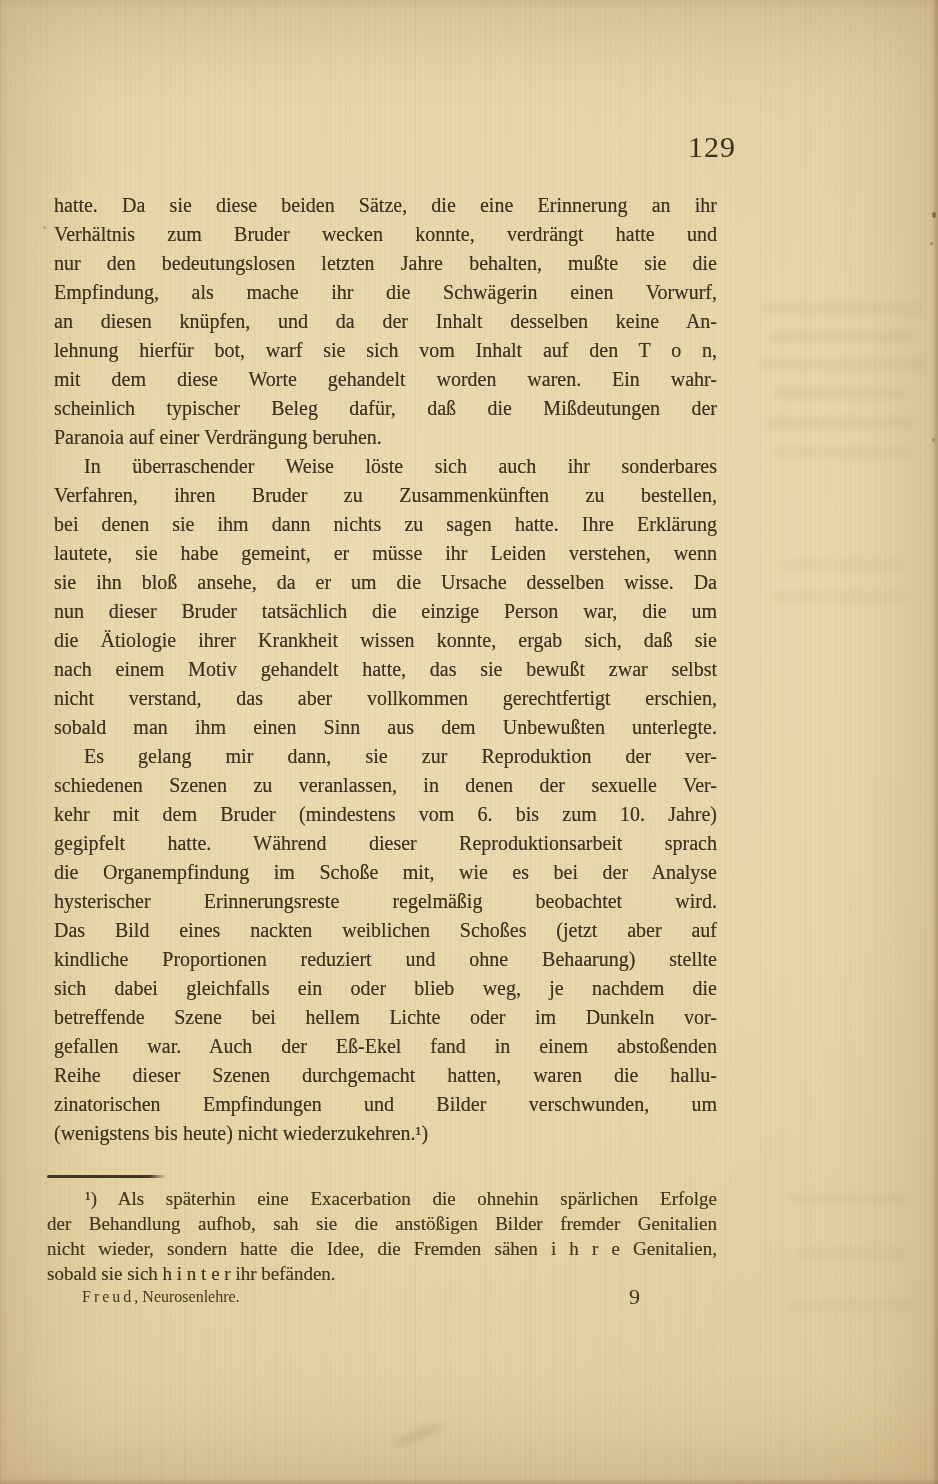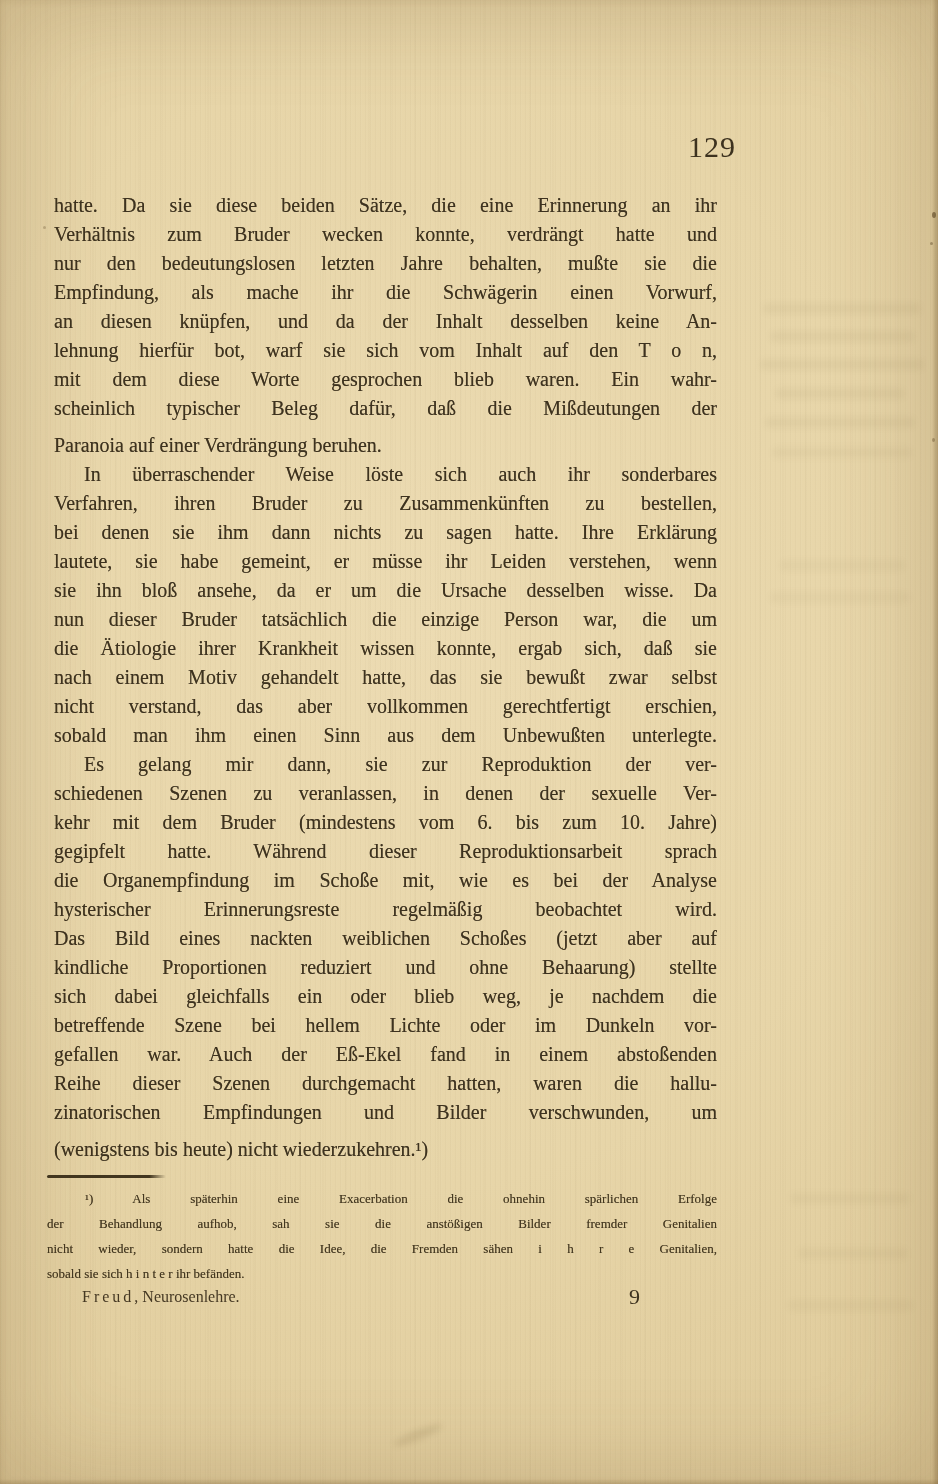--- a/index.html
+++ b/index.html
@@ -39,31 +39,31 @@
     font-size:30px; letter-spacing:1px; text-align:right;
   }
 
   .textblock{
     position:absolute; top:191px; left:54px; width:663px;
     font-size:20px; line-height:29px;
     text-shadow:0 0 0.5px rgba(61,50,31,0.55);
   }
   .textblock>div{ height:29px; text-align:justify; text-align-last:justify; text-justify:inter-word; white-space:normal;}
   .textblock>div.indent{ text-indent:30px; }
-  .textblock>div.ragged{ text-align:left; text-align-last:left;margin-top:8px; }
+  .textblock>div.ragged{ text-align:left; text-align-last:left; }
 
   .fnrule{
     position:absolute; top:1175px; left:47px; width:119px; height:3px;
     background:linear-gradient(90deg, #42361f 0%, #42361f 86%, rgba(66,54,31,0) 100%);
     border-radius:2px;
   }
 
   .fnblock{
     position:absolute; top:1186px; left:47px; width:670px;
-    font-size:13px; line-height:25px; color:#42361f;
+    font-size:19px; line-height:25px; color:#42361f;
     text-shadow:0 0 0.4px rgba(66,54,31,0.5);
   }
   .fnblock>div{ height:25px; text-align:justify; text-align-last:justify; text-justify:inter-word; }
   .fnblock>div.indent{ text-indent:38px; }
   .fnblock>div.ragged{ text-align:right; text-align-last:left; }
 
   .footer-left{
     position:absolute; top:1288px; left:66px;
     font-size:16px; color:#453823;
   }
@@ -124,21 +124,21 @@
 
   <div class="pagenum">129</div>
 
   <div class="textblock">
       <div>hatte. Da sie diese beiden Sätze, die eine Erinnerung an ihr</div>
       <div>Verhältnis zum Bruder wecken konnte, verdrängt hatte und</div>
       <div>nur den bedeutungslosen letzten Jahre behalten, mußte sie die</div>
       <div>Empfindung, als mache ihr die Schwägerin einen Vorwurf,</div>
       <div>an diesen knüpfen, und da der Inhalt desselben keine An-</div>
       <div>lehnung hierfür bot, warf sie sich vom Inhalt auf den T o n,</div>
-      <div>mit dem diese Worte gesprochen blieb waren. Ein wahr-</div>
+      <div>mit dem diese Worte gehandelt worden waren. Ein wahr-</div>
       <div>scheinlich typischer Beleg dafür, daß die Mißdeutungen der</div>
       <div class="ragged">Paranoia auf einer Verdrängung beruhen.</div>
       <div class="indent">In überraschender Weise löste sich auch ihr sonderbares</div>
       <div>Verfahren, ihren Bruder zu Zusammenkünften zu bestellen,</div>
       <div>bei denen sie ihm dann nichts zu sagen hatte. Ihre Erklärung</div>
       <div>lautete, sie habe gemeint, er müsse ihr Leiden verstehen, wenn</div>
       <div>sie ihn bloß ansehe, da er um die Ursache desselben wisse. Da</div>
       <div>nun dieser Bruder tatsächlich die einzige Person war, die um</div>
       <div>die Ätiologie ihrer Krankheit wissen konnte, ergab sich, daß sie</div>
       <div>nach einem Motiv gehandelt hatte, das sie bewußt zwar selbst</div>

